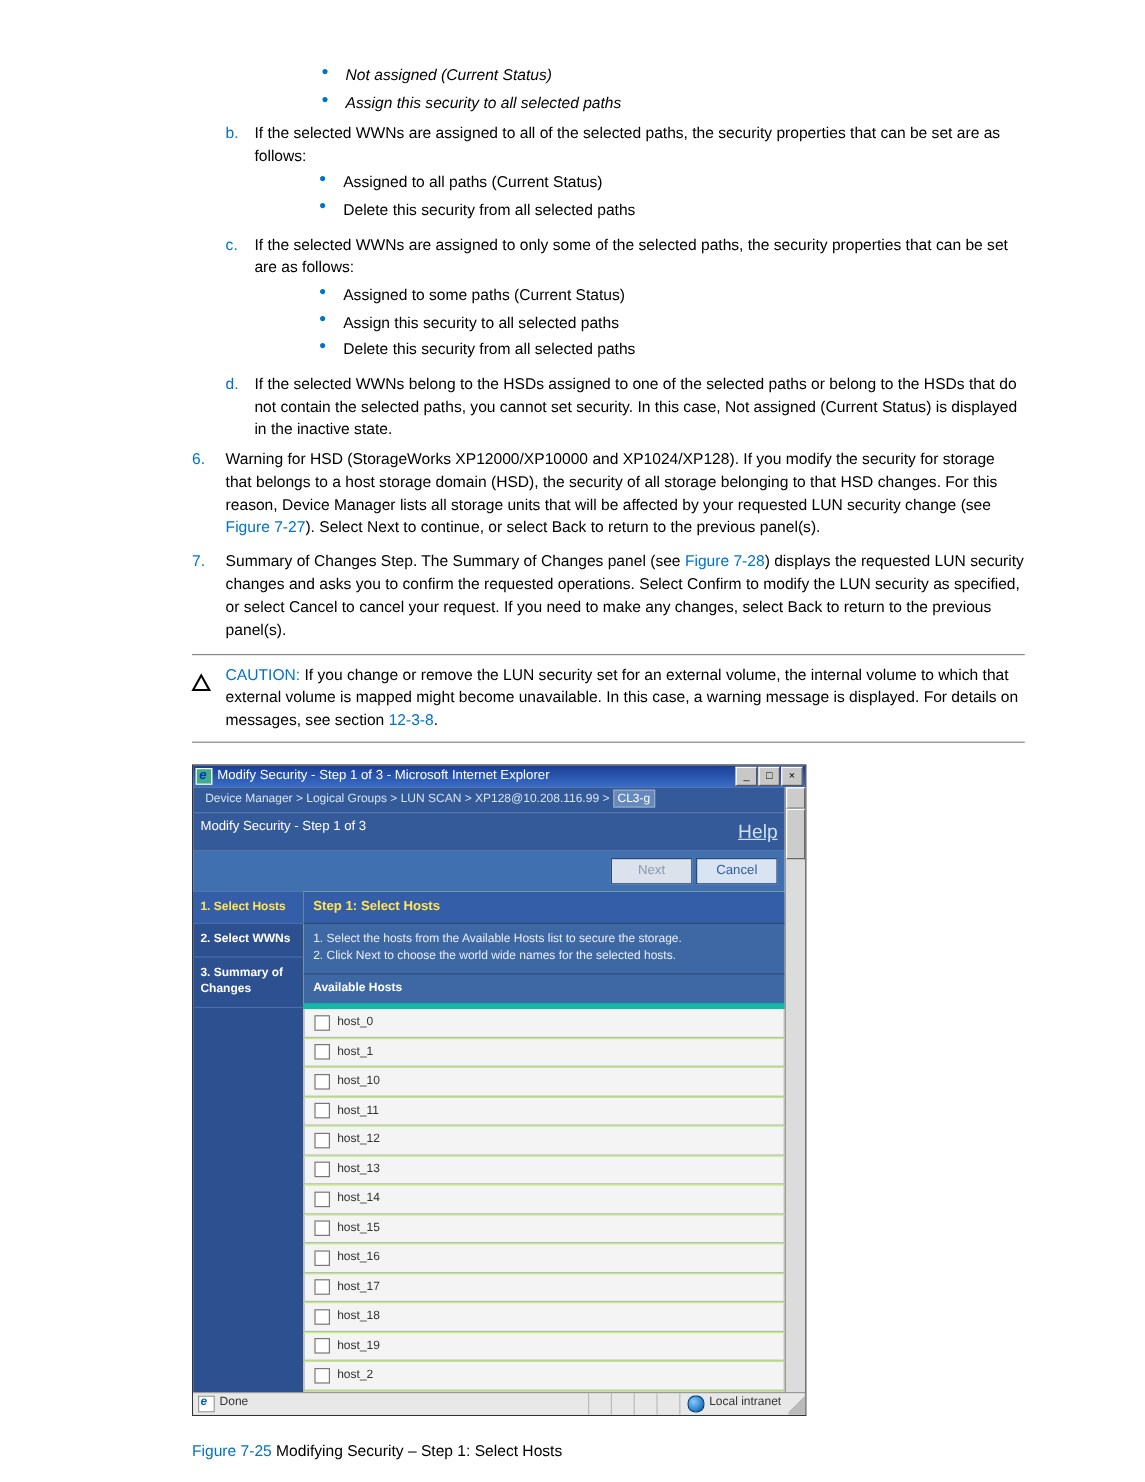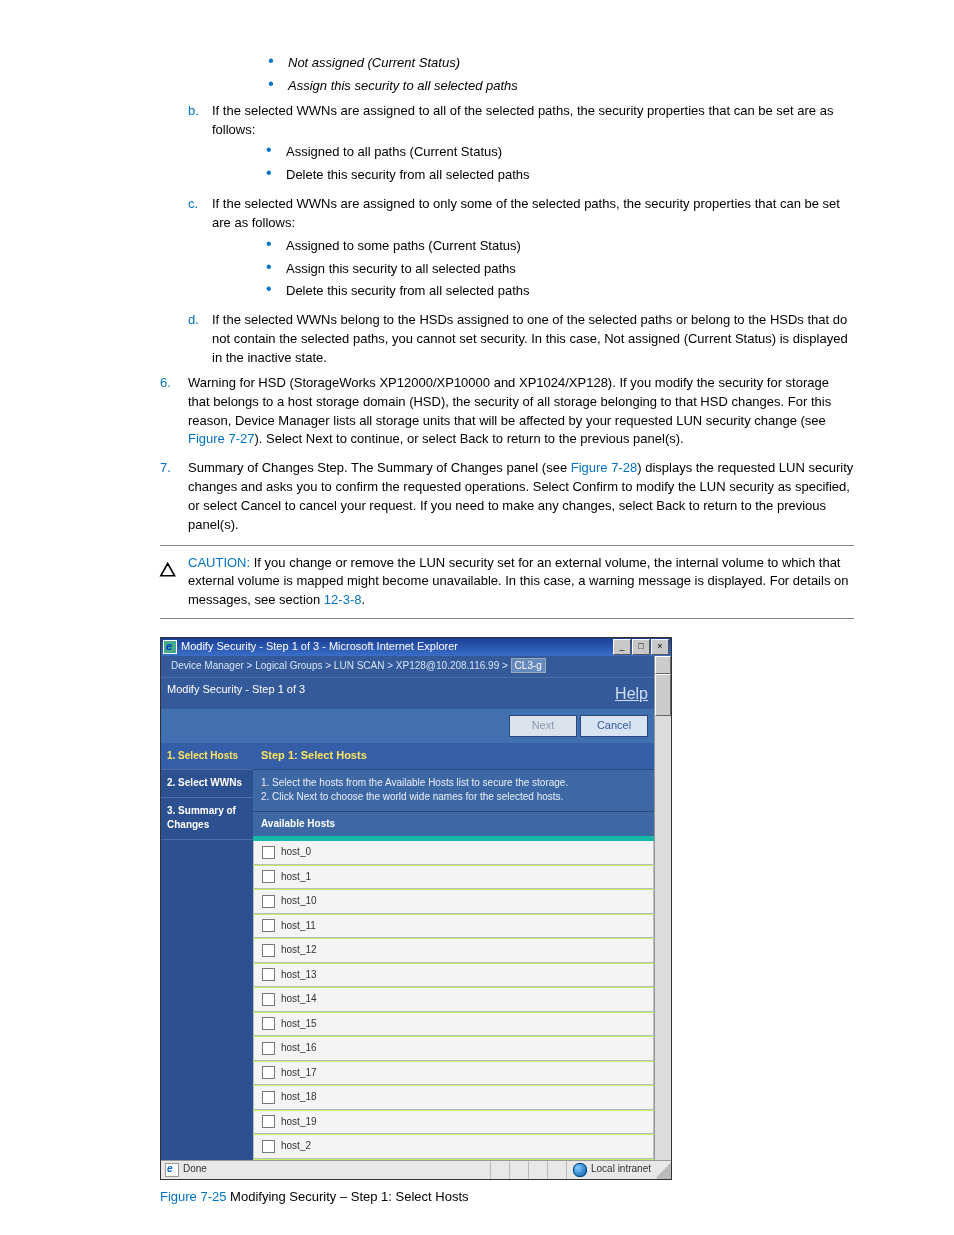--- a/index.html
+++ b/index.html
@@ -22,21 +22,21 @@
   ol.lettered > li > .lbody { flex: 1; }
   ul.bullets { list-style: none; padding-left: 54px; margin: 4px 0; }
   ul.bullets > li { position: relative; padding-left: 20px; margin: 4px 0; }
   ul.bullets > li::before { content: "•"; color: #0073c7; position: absolute; left: 0; font-size: 16px; line-height: 14px; }
   .link { color: #0073c7; }
   .caution-block { border-top: 1px solid #888; border-bottom: 1px solid #888; padding: 8px 0; margin-top: 10px; display: flex; }
   .caution-icon { width: 28px; flex-shrink: 0; font-size: 20px; font-weight: bold; padding-left: 0; }
   .caution-icon span { display:inline-block; transform: scaleY(0.9); }
   .caution-label { color: #0073c7; }
   .figure-wrap { margin: 18px 0 6px 0; }
-  .figure-caption { margin-top: 8px; }
+  .figure-caption { margin-top: 20px; }
   .figure-caption .fignum { color: #0073c7; }
 
   
   .ie-window { width: 510px; border: 1px solid #333; background: #fff; font-size: 11px; font-family: Tahoma, Arial, sans-serif; color: #000; }
   .ie-title { background: linear-gradient(#1a3e94, #3a6ec8); color: #fff; display: flex; align-items: center; height: 18px; padding: 0 2px; justify-content: center; }
   .ie-title .ie-icon { width: 14px; height: 14px; background: #4a8; margin-right: 4px; border:1px solid #fff; box-sizing:border-box; position:relative; }
   .ie-title .ie-icon::after{ content:"e"; position:absolute; top:-2px; left:2px; color:#03c; font-weight:bold; font-size:11px; font-style:italic;}
   .ie-title .txt { flex: 1; white-space: nowrap; font-size: 11px; }
   .ie-winbtns { display: flex; gap: 1px; }
   .ie-winbtns .wb { width: 16px; height: 14px; background: #c8c8c8; border: 1px solid #fff; border-right-color:#555; border-bottom-color:#555; font-size: 9px; text-align: center; line-height: 12px; color:#000; }

